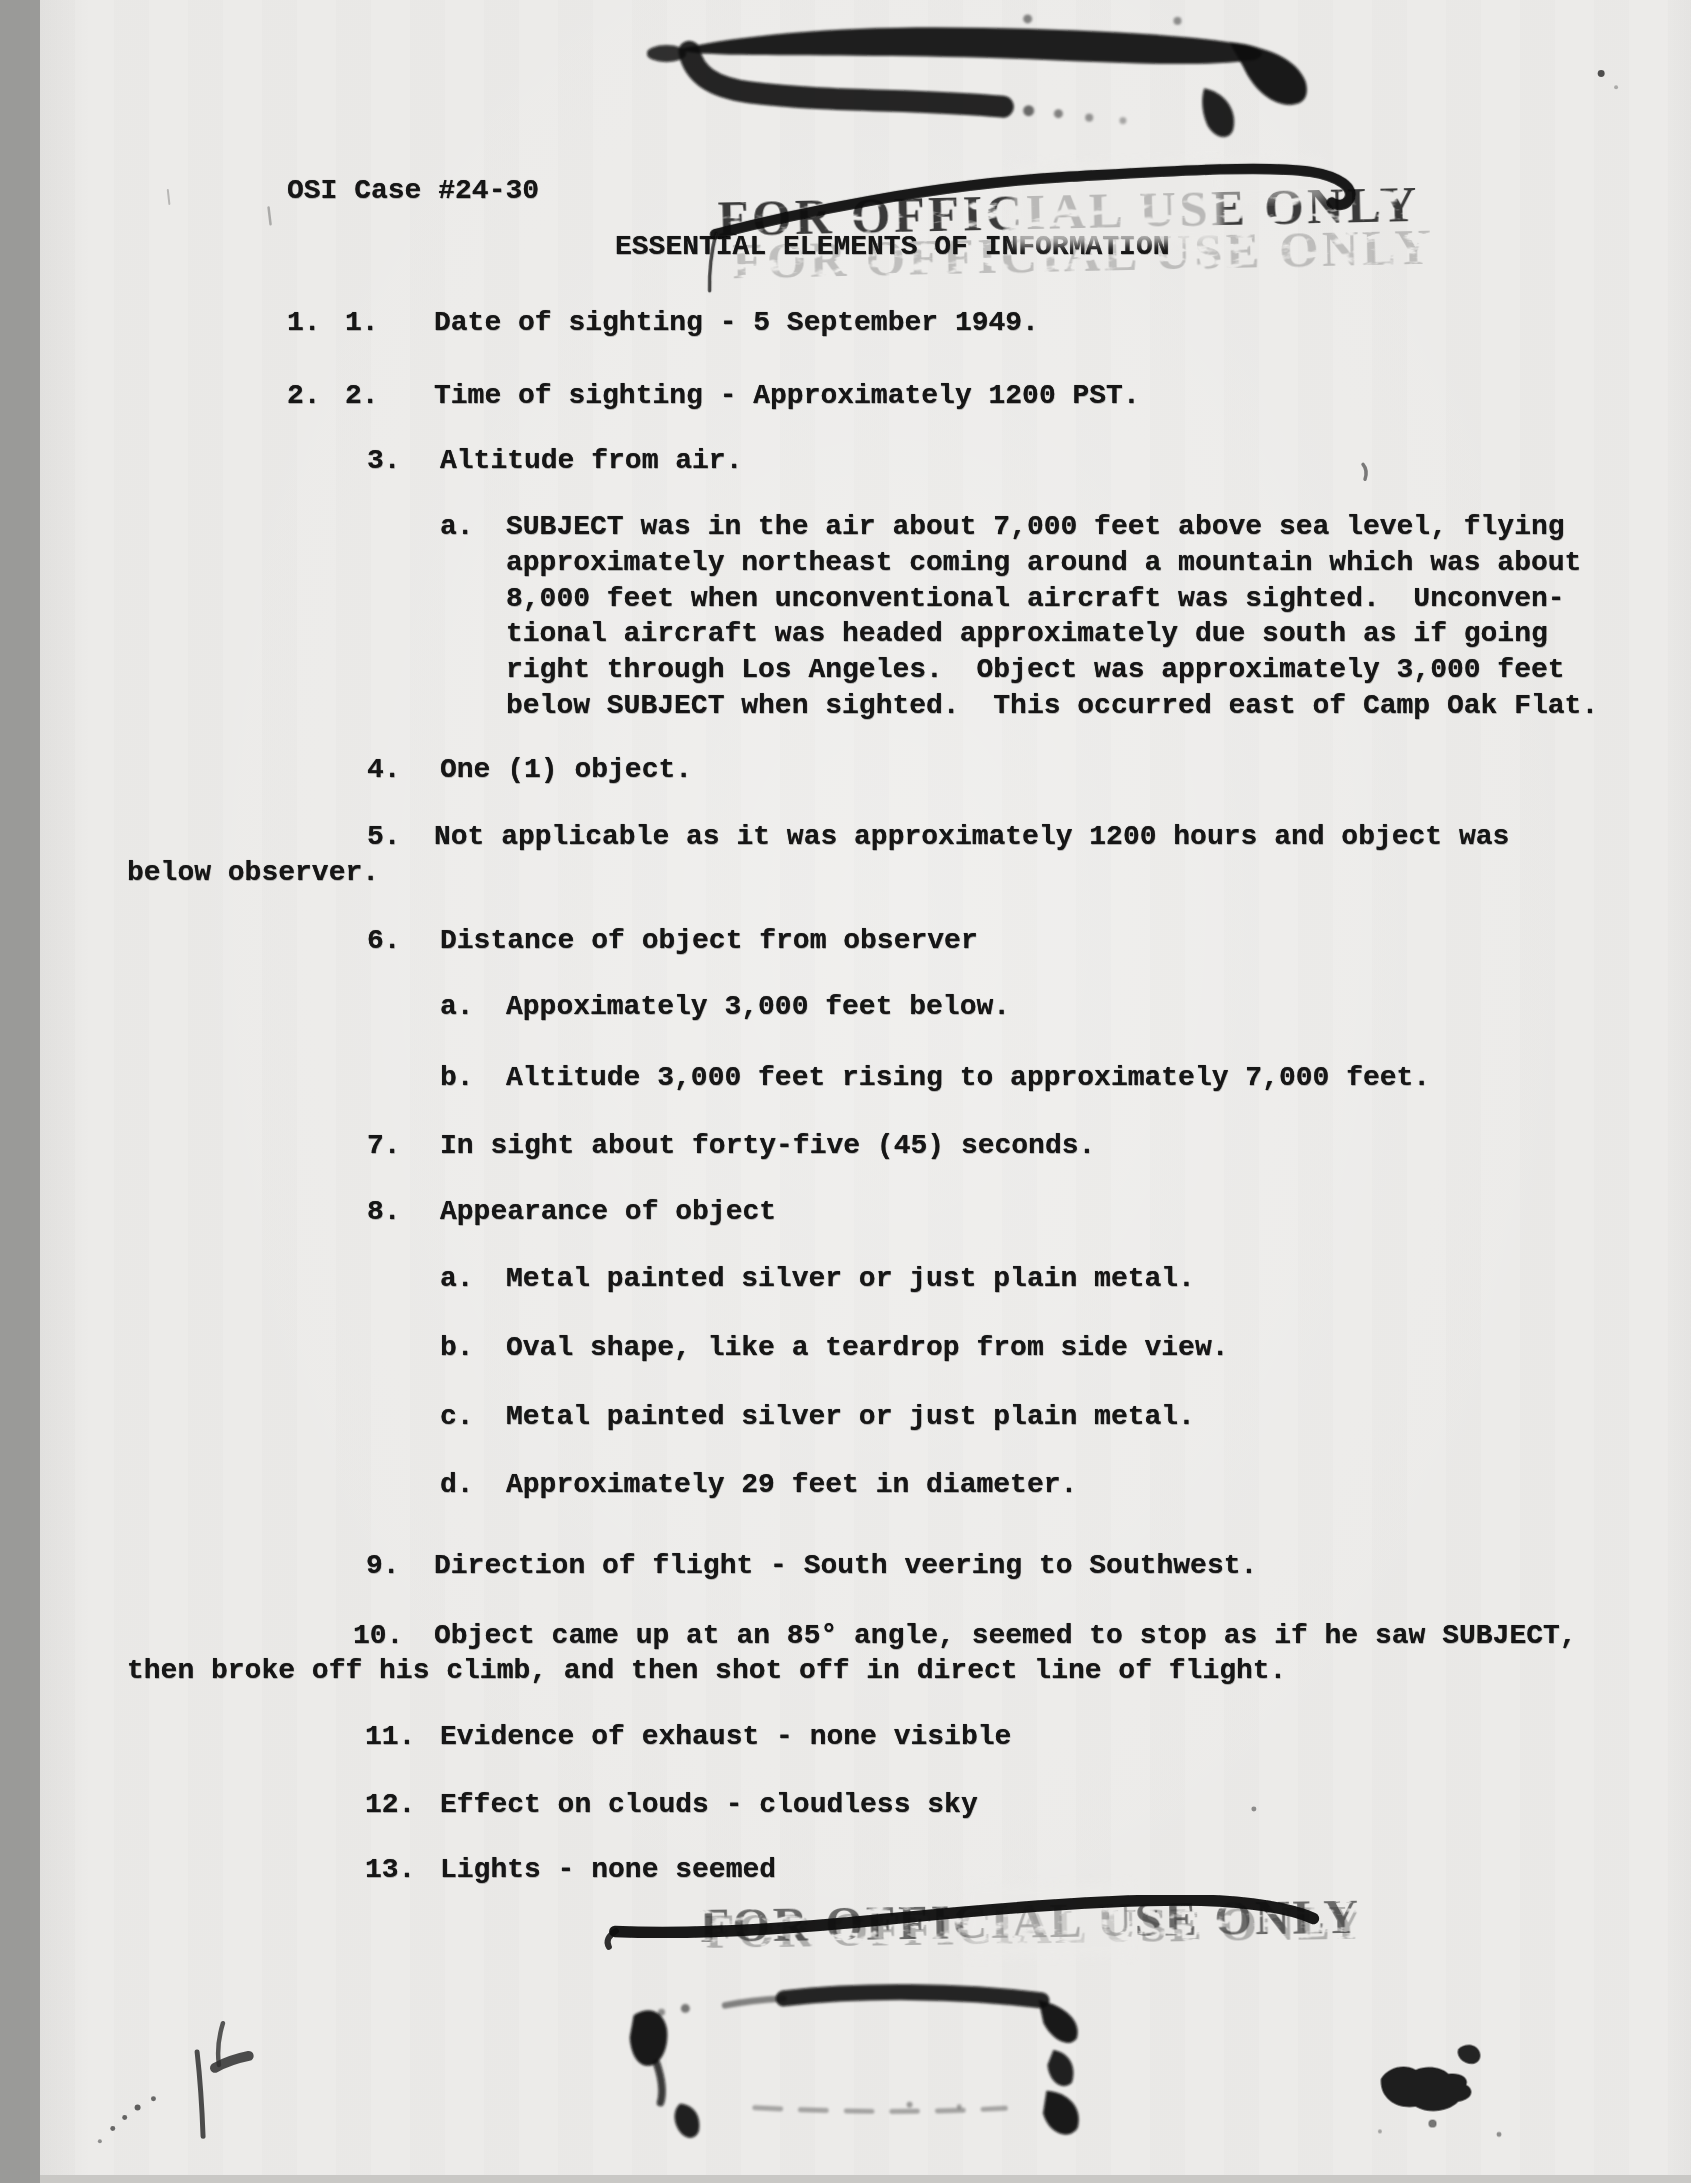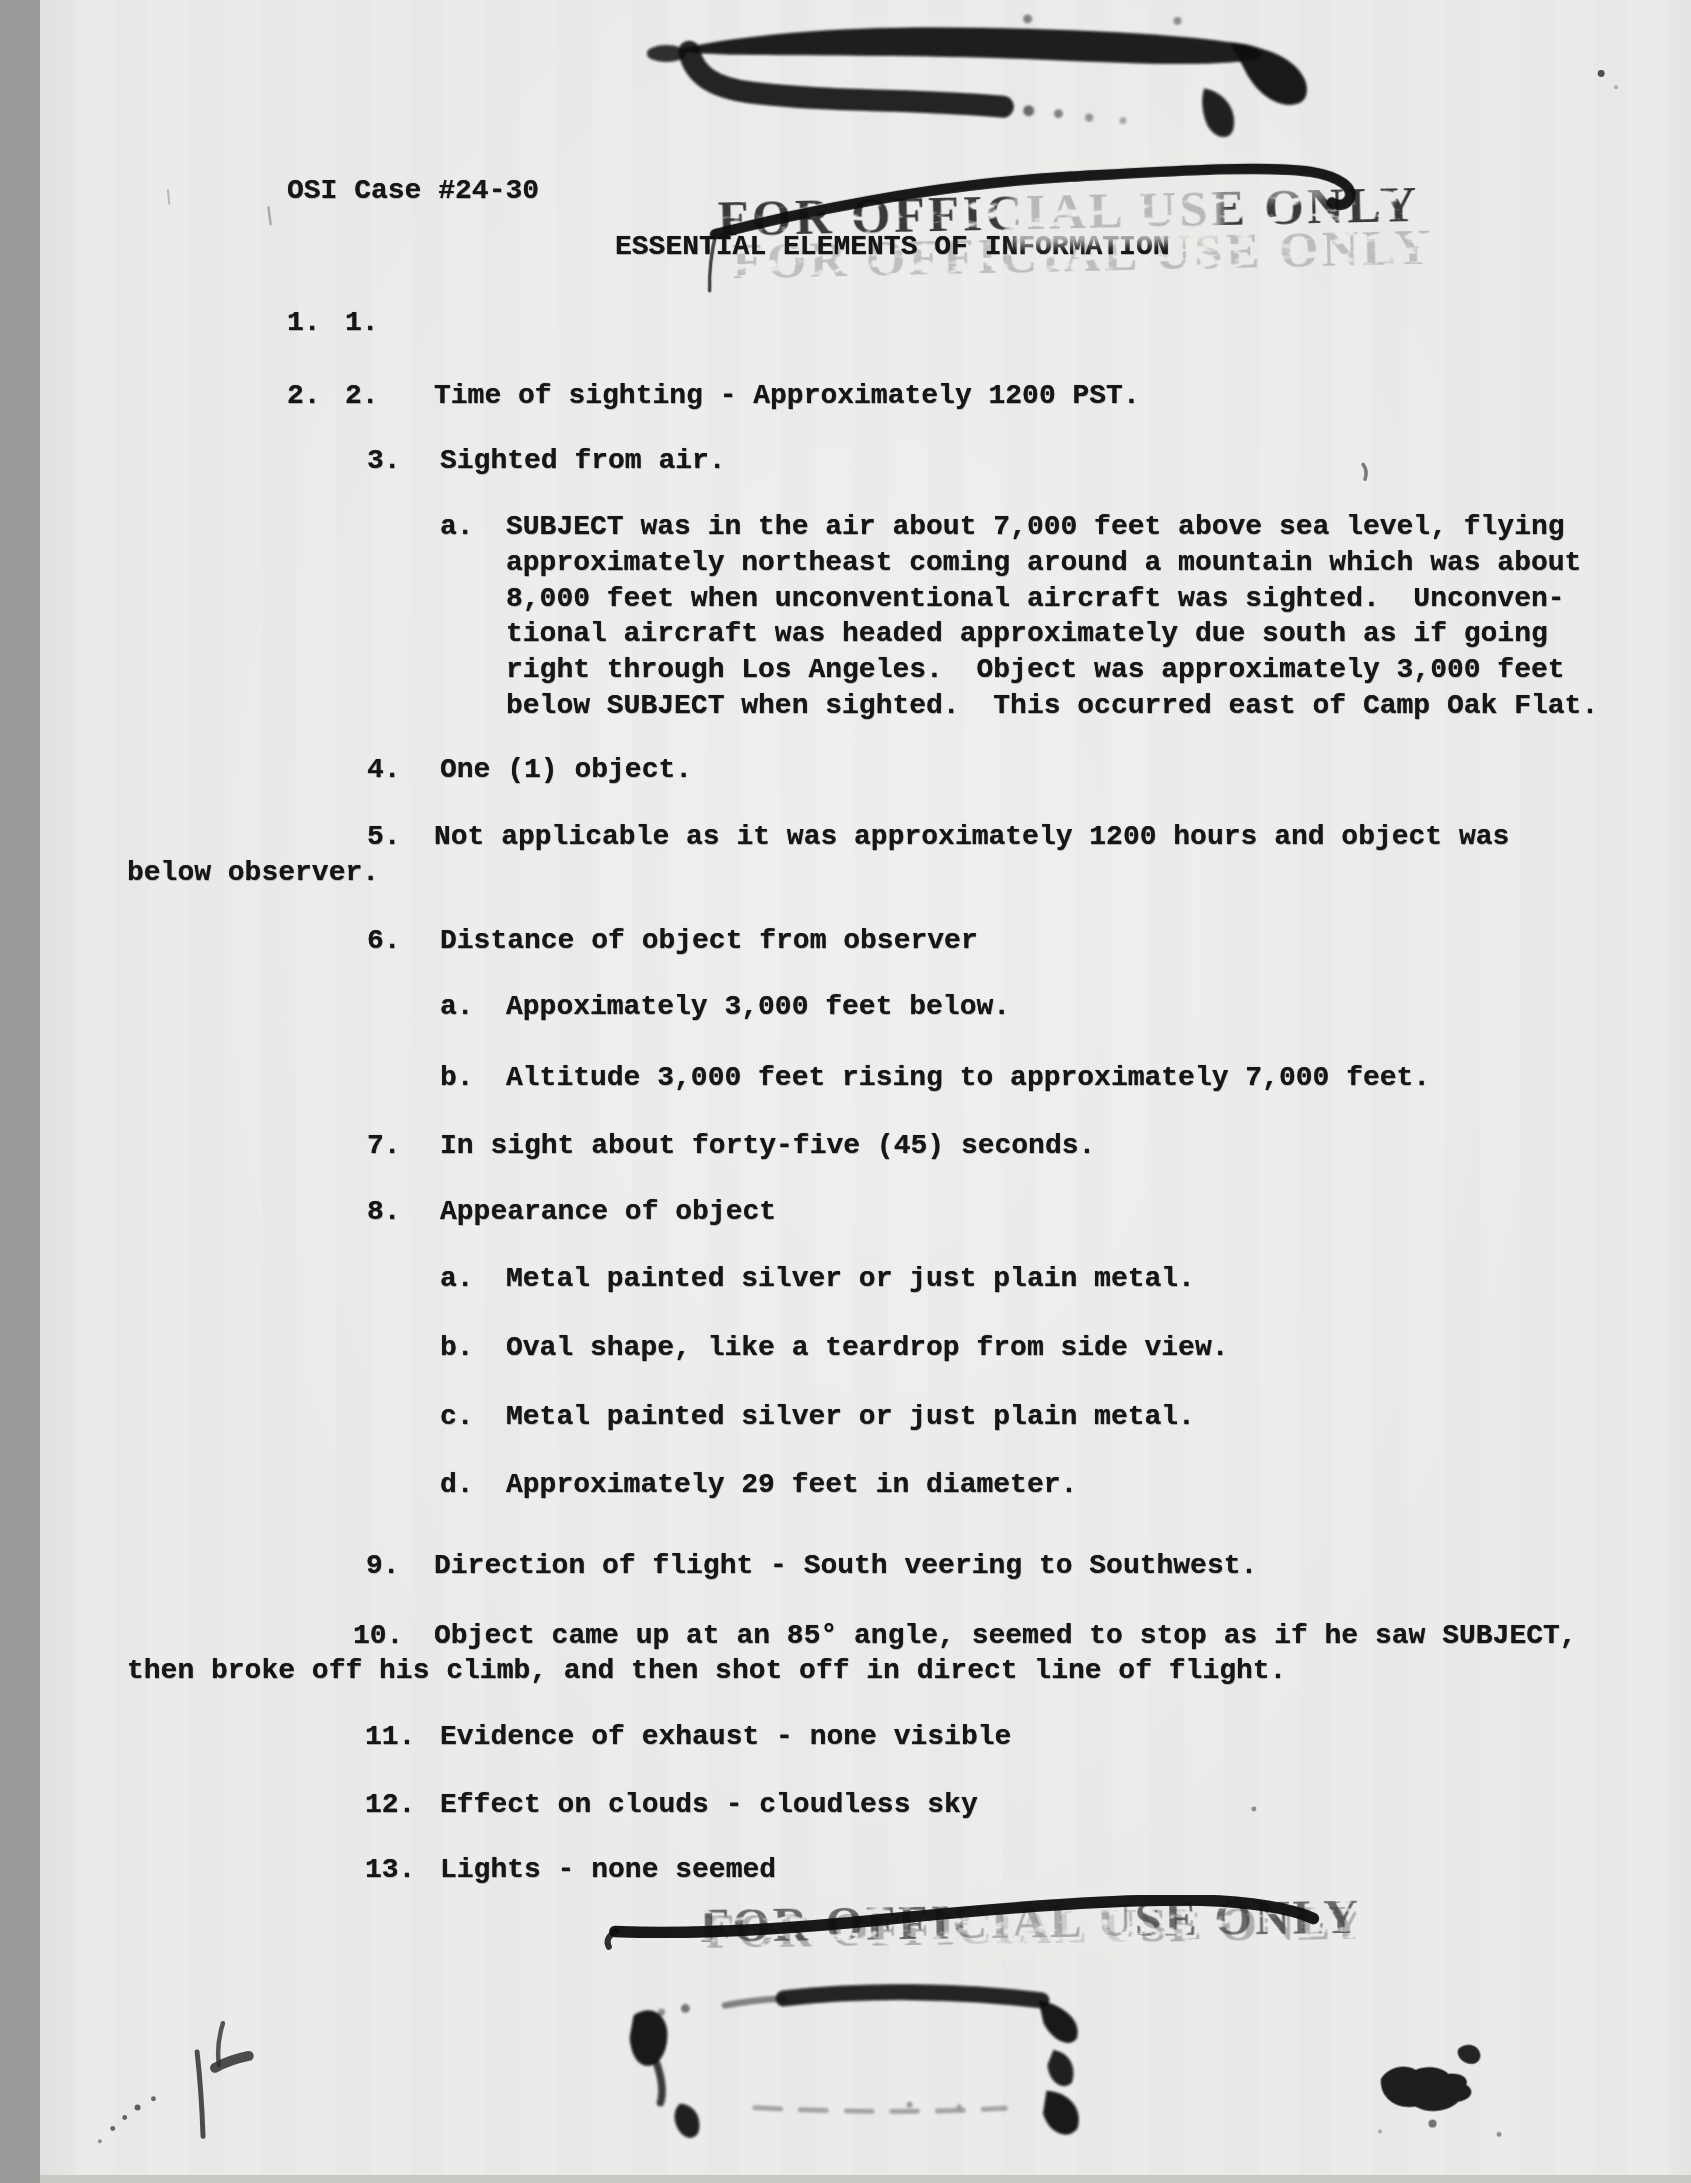--- a/index.html
+++ b/index.html
@@ -43,29 +43,30 @@
 <div id="page">
   <div id="texture"></div>
 
   <div id="case-number">OSI Case #24-30</div>
   <div id="doc-title">ESSENTIAL ELEMENTS OF INFORMATION</div>
 
   <div id="doc-body">
       <div class="tline" style="top: 307px;">
         <span style="left: 247px;">1.</span>
         <span style="left: 305px;">1.</span>
+        <span style="left: 394px;">Date of sighting - 5 September 1949.</span>
       </div>
       <div class="tline" style="top: 380px;">
         <span style="left: 247px;">2.</span>
         <span style="left: 305px;">2.</span>
         <span style="left: 394px;">Time of sighting - Approximately 1200 PST.</span>
       </div>
       <div class="tline" style="top: 445px;">
         <span style="left: 327px;">3.</span>
-        <span style="left: 400px;">Sighted from air.</span>
+        <span style="left: 400px;">Altitude from air.</span>
       </div>
       <div class="tline" style="top: 511px;">
         <span style="left: 400px;">a.</span>
         <span style="left: 466px;">SUBJECT was in the air about 7,000 feet above sea level, flying</span>
       </div>
       <div class="tline" style="top: 547px;">
         <span style="left: 466px;">approximately northeast coming around a mountain which was about</span>
       </div>
       <div class="tline" style="top: 583px; padding-left: 24px;">
         <span style="left: 466px;">8,000 feet when unconventional aircraft was sighted.  Unconven-</span>

